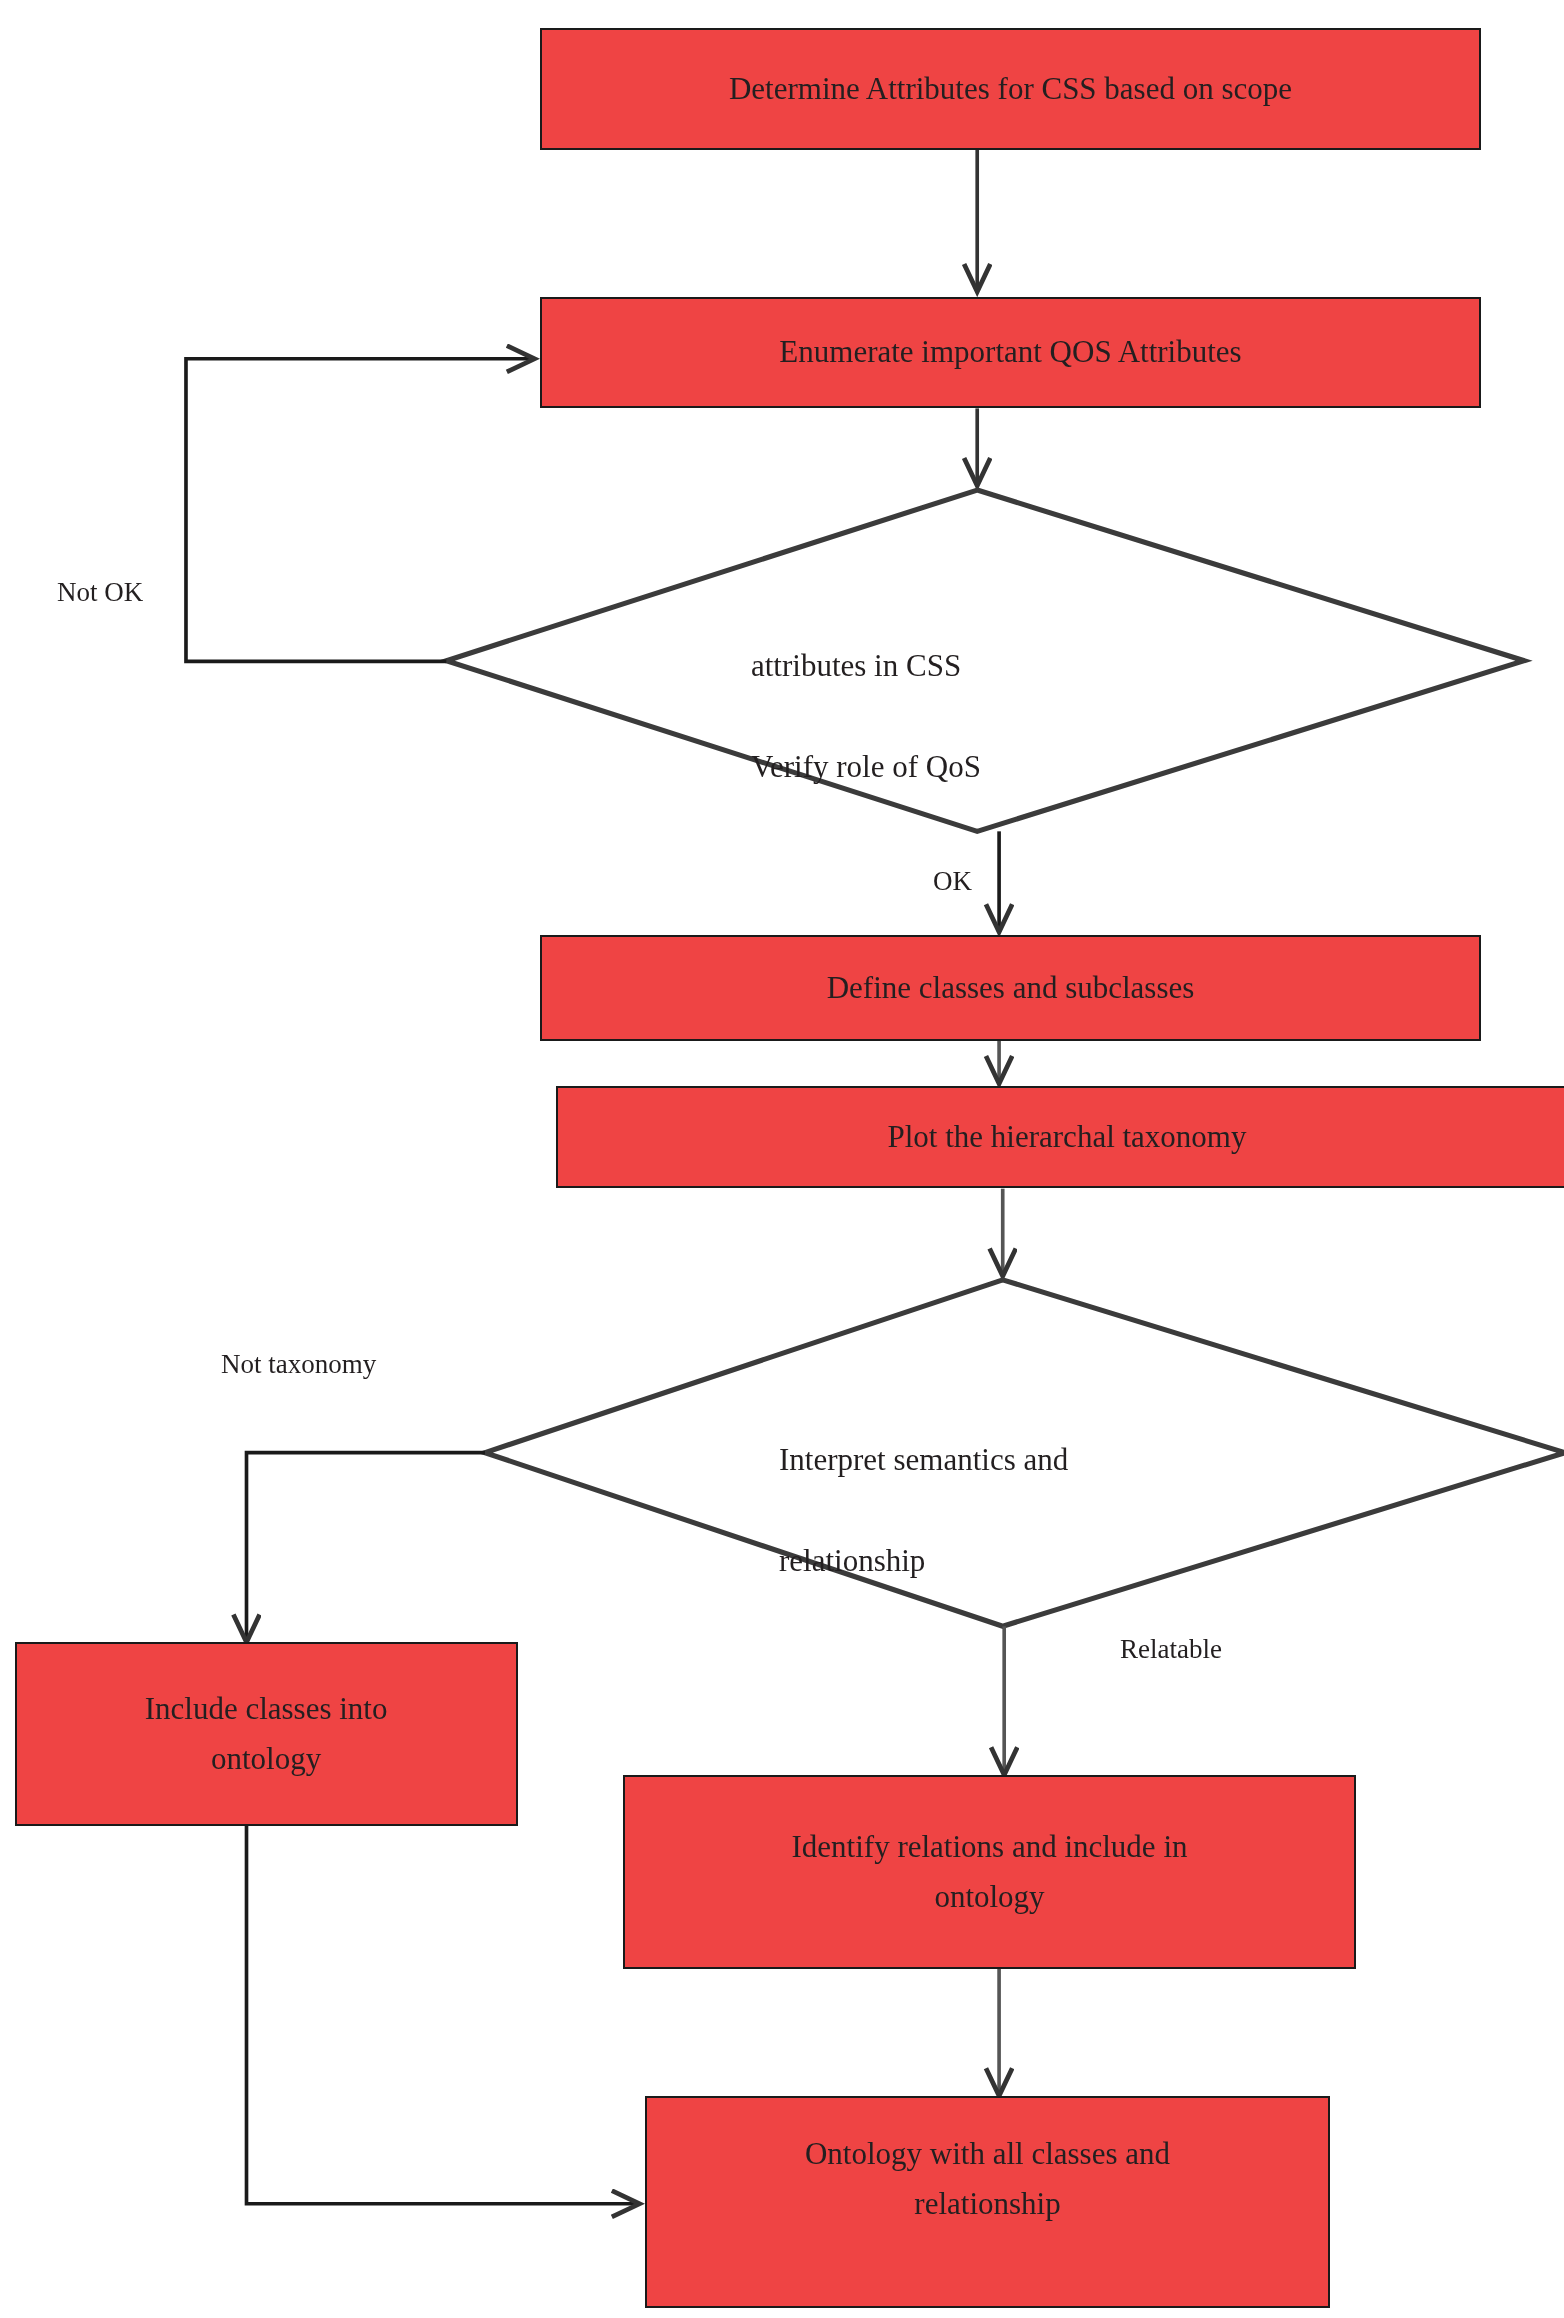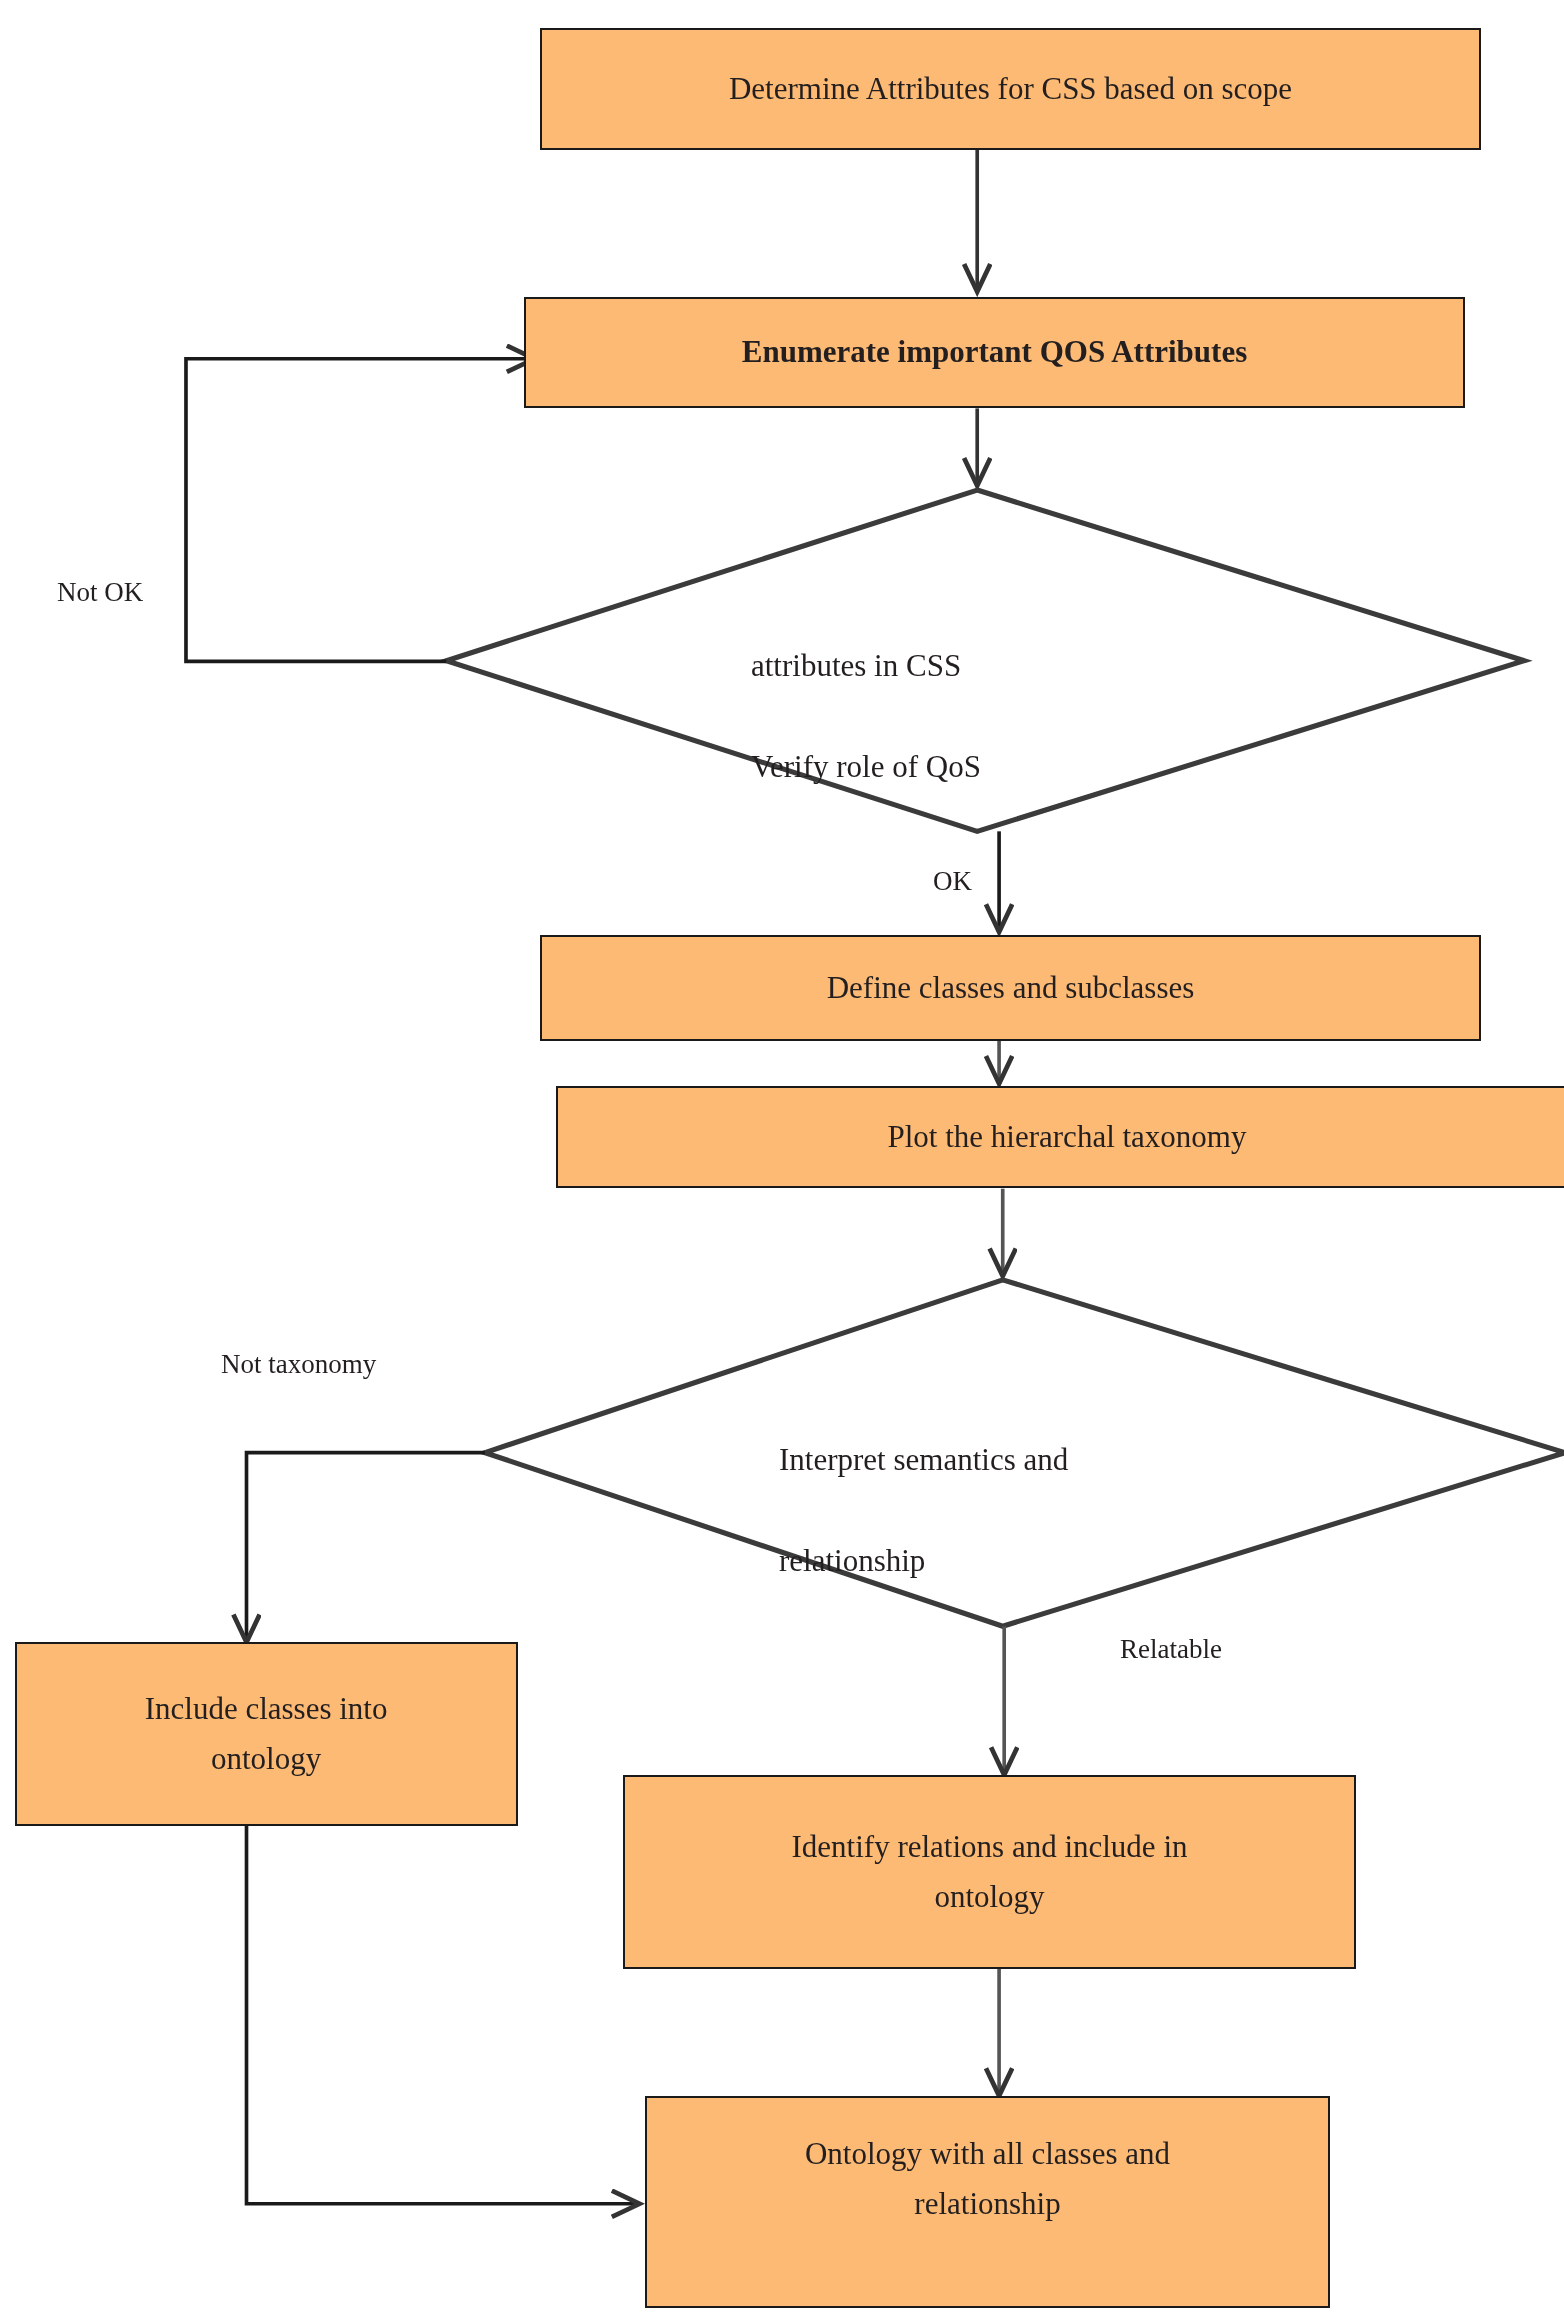--- a/index.html
+++ b/index.html
@@ -28,21 +28,21 @@
     position: absolute;
     box-sizing: border-box;
     display: flex;
     align-items: center;
     justify-content: center;
     text-align: center;
     color: #231f20;
   }
   .box {
     border: 2.2px solid #1a1a1a;
-    background: #fdba74;
+    background: #ef4444;
   }
   .box .label {
     padding: 0 13px;
     line-height: 1.55;
     font-size: 31px;
   }
   .box.two-line .label {
     line-height: 1.62;
   }
   
@@ -96,21 +96,21 @@
 
     <line x1="1370" y1="2700" x2="1370" y2="2874" stroke="#555555" stroke-width="5" marker-end="url(#arrowOpen)"></line>
 
     <polyline points="338,2460 338,3022 877,3022" fill="none" stroke="#1a1a1a" stroke-width="5" marker-end="url(#arrowOpen)"></polyline>
   </svg>
 
   <div class="node box" style="left:540px; top:28px; width:941px; height:122px;">
     <span class="label">Determine Attributes for CSS based on scope</span>
   </div>
 
-  <div class="node box" style="left:524px; top:297px; width:941px; height:111px;font-weight:bold;">
+  <div class="node box" style="left:540px; top:297px; width:941px; height:111px;">
     <span class="label">Enumerate important QOS Attributes</span>
   </div>
 
   <div class="diamond-text" style="left:751px; top:591px; width:408px;">
     <div>attributes in CSS</div>
     <div>Verify role of QoS</div>
   </div>
 
   <div class="node box" style="left:540px; top:935px; width:941px; height:106px;">
     <span class="label">Define classes and subclasses</span>

